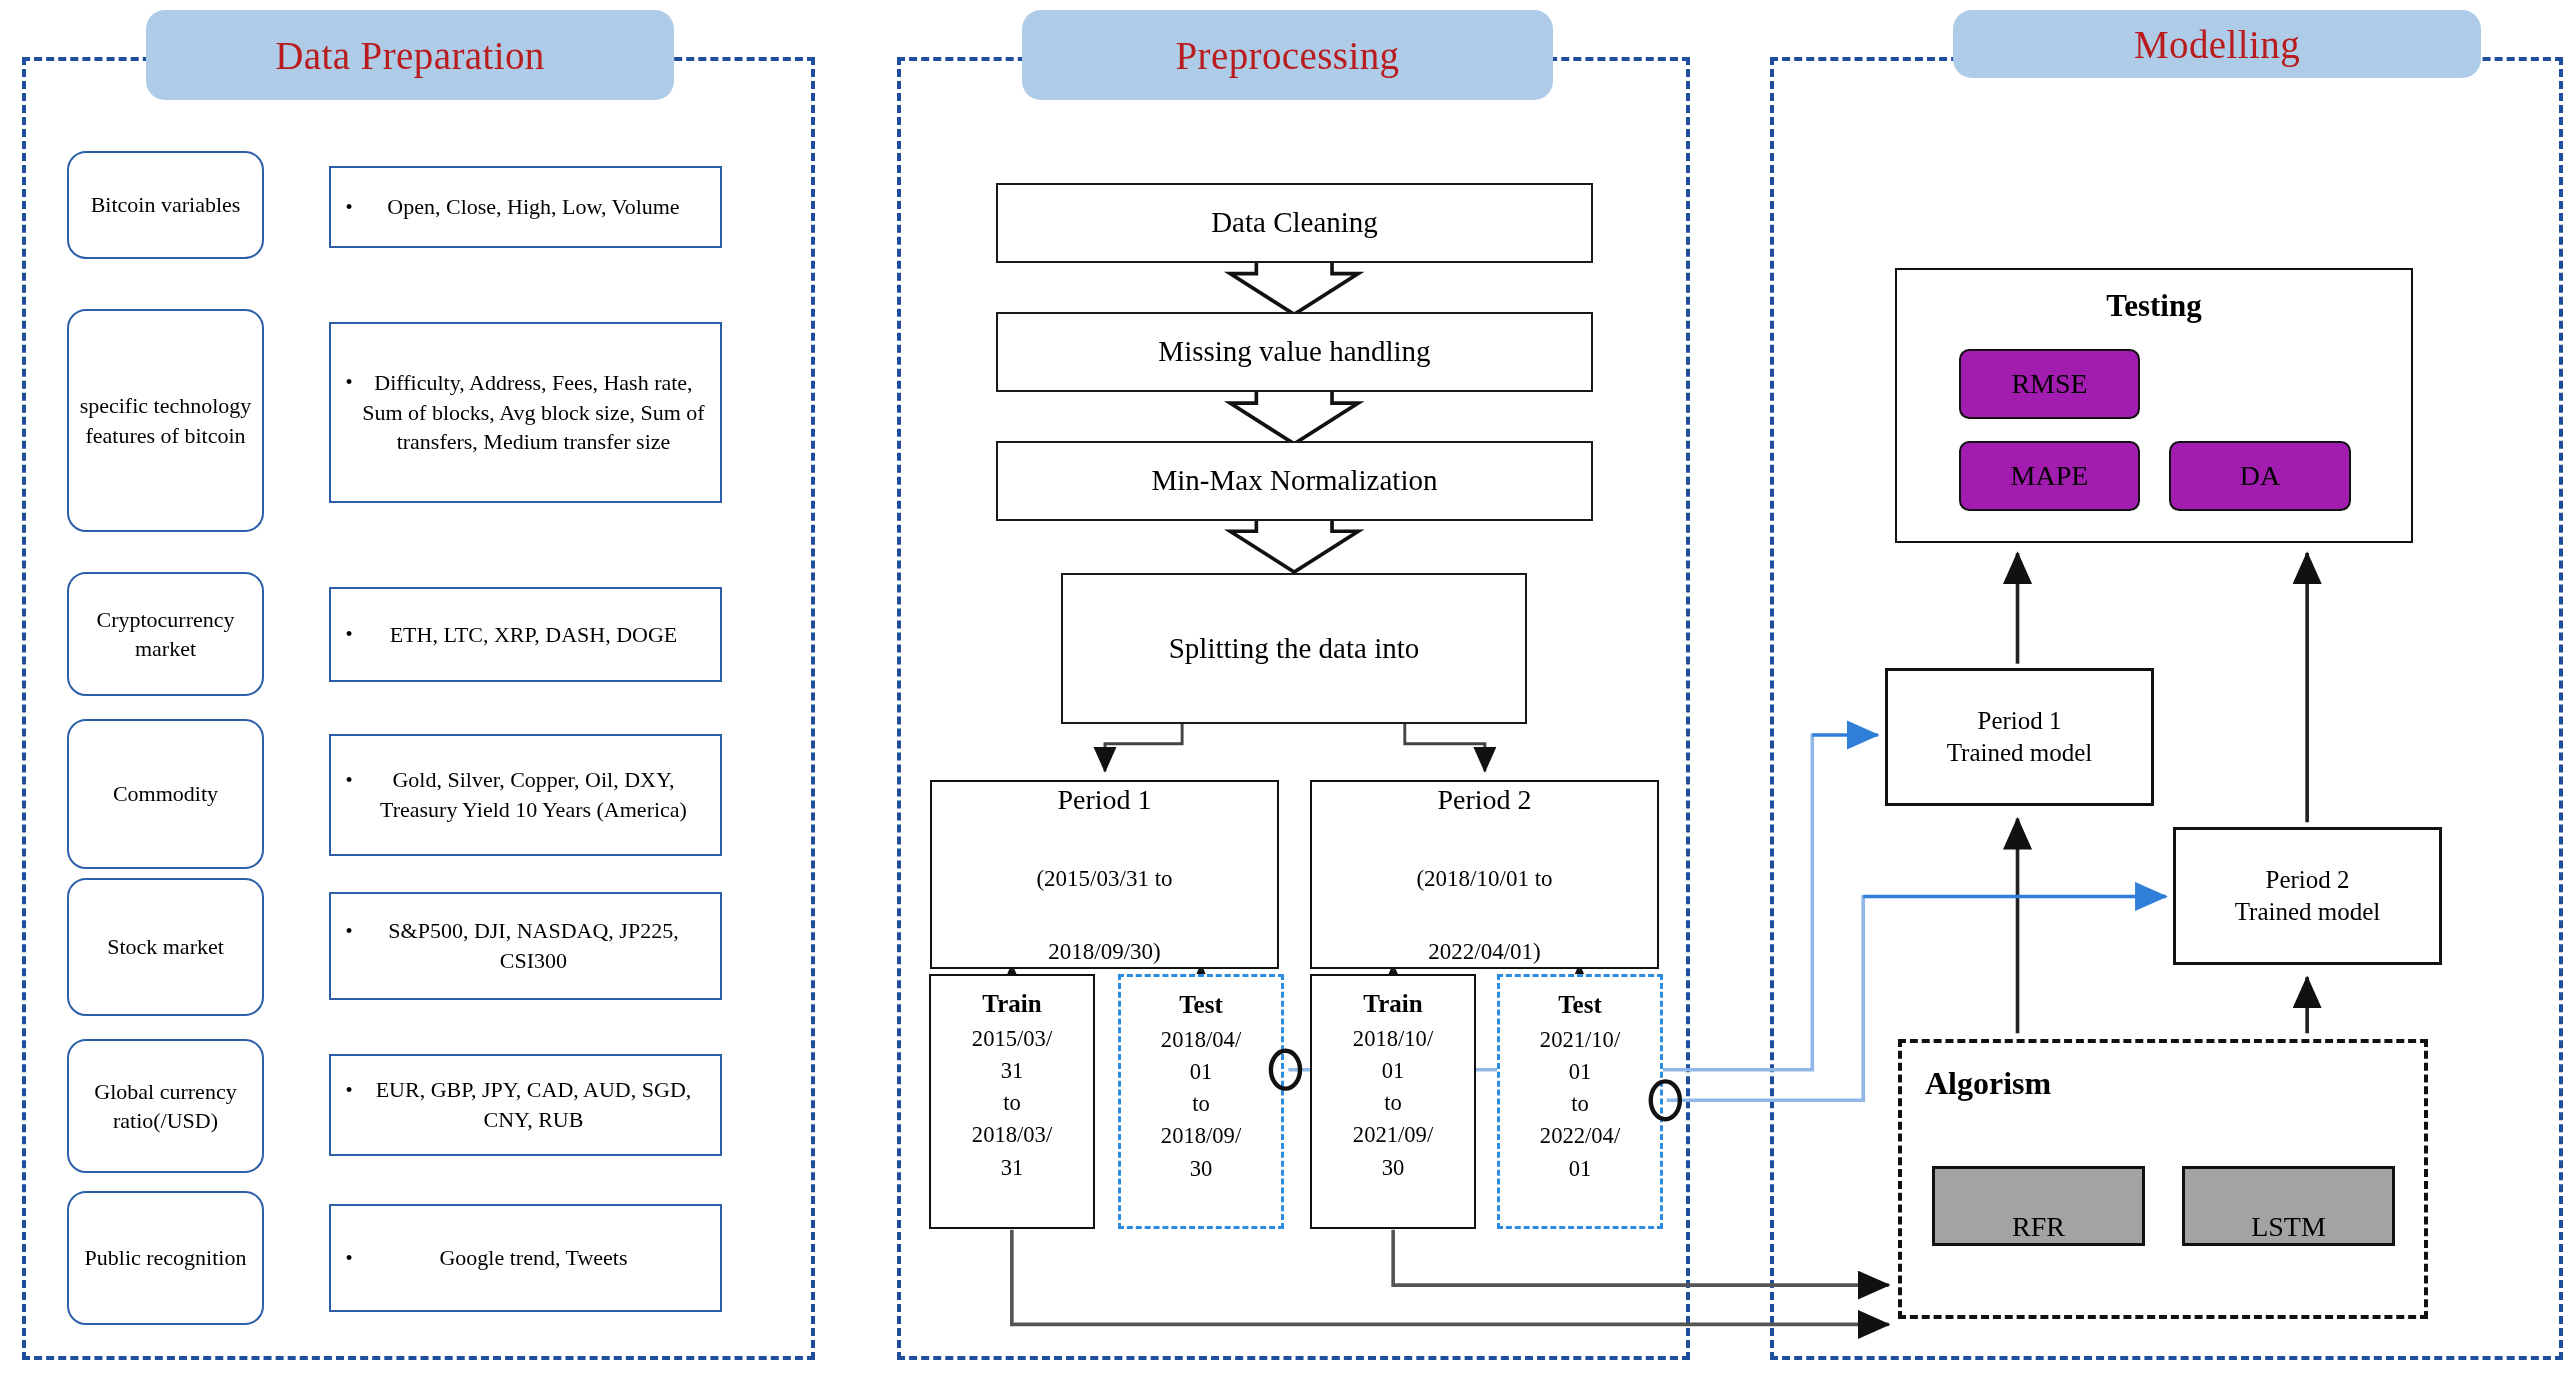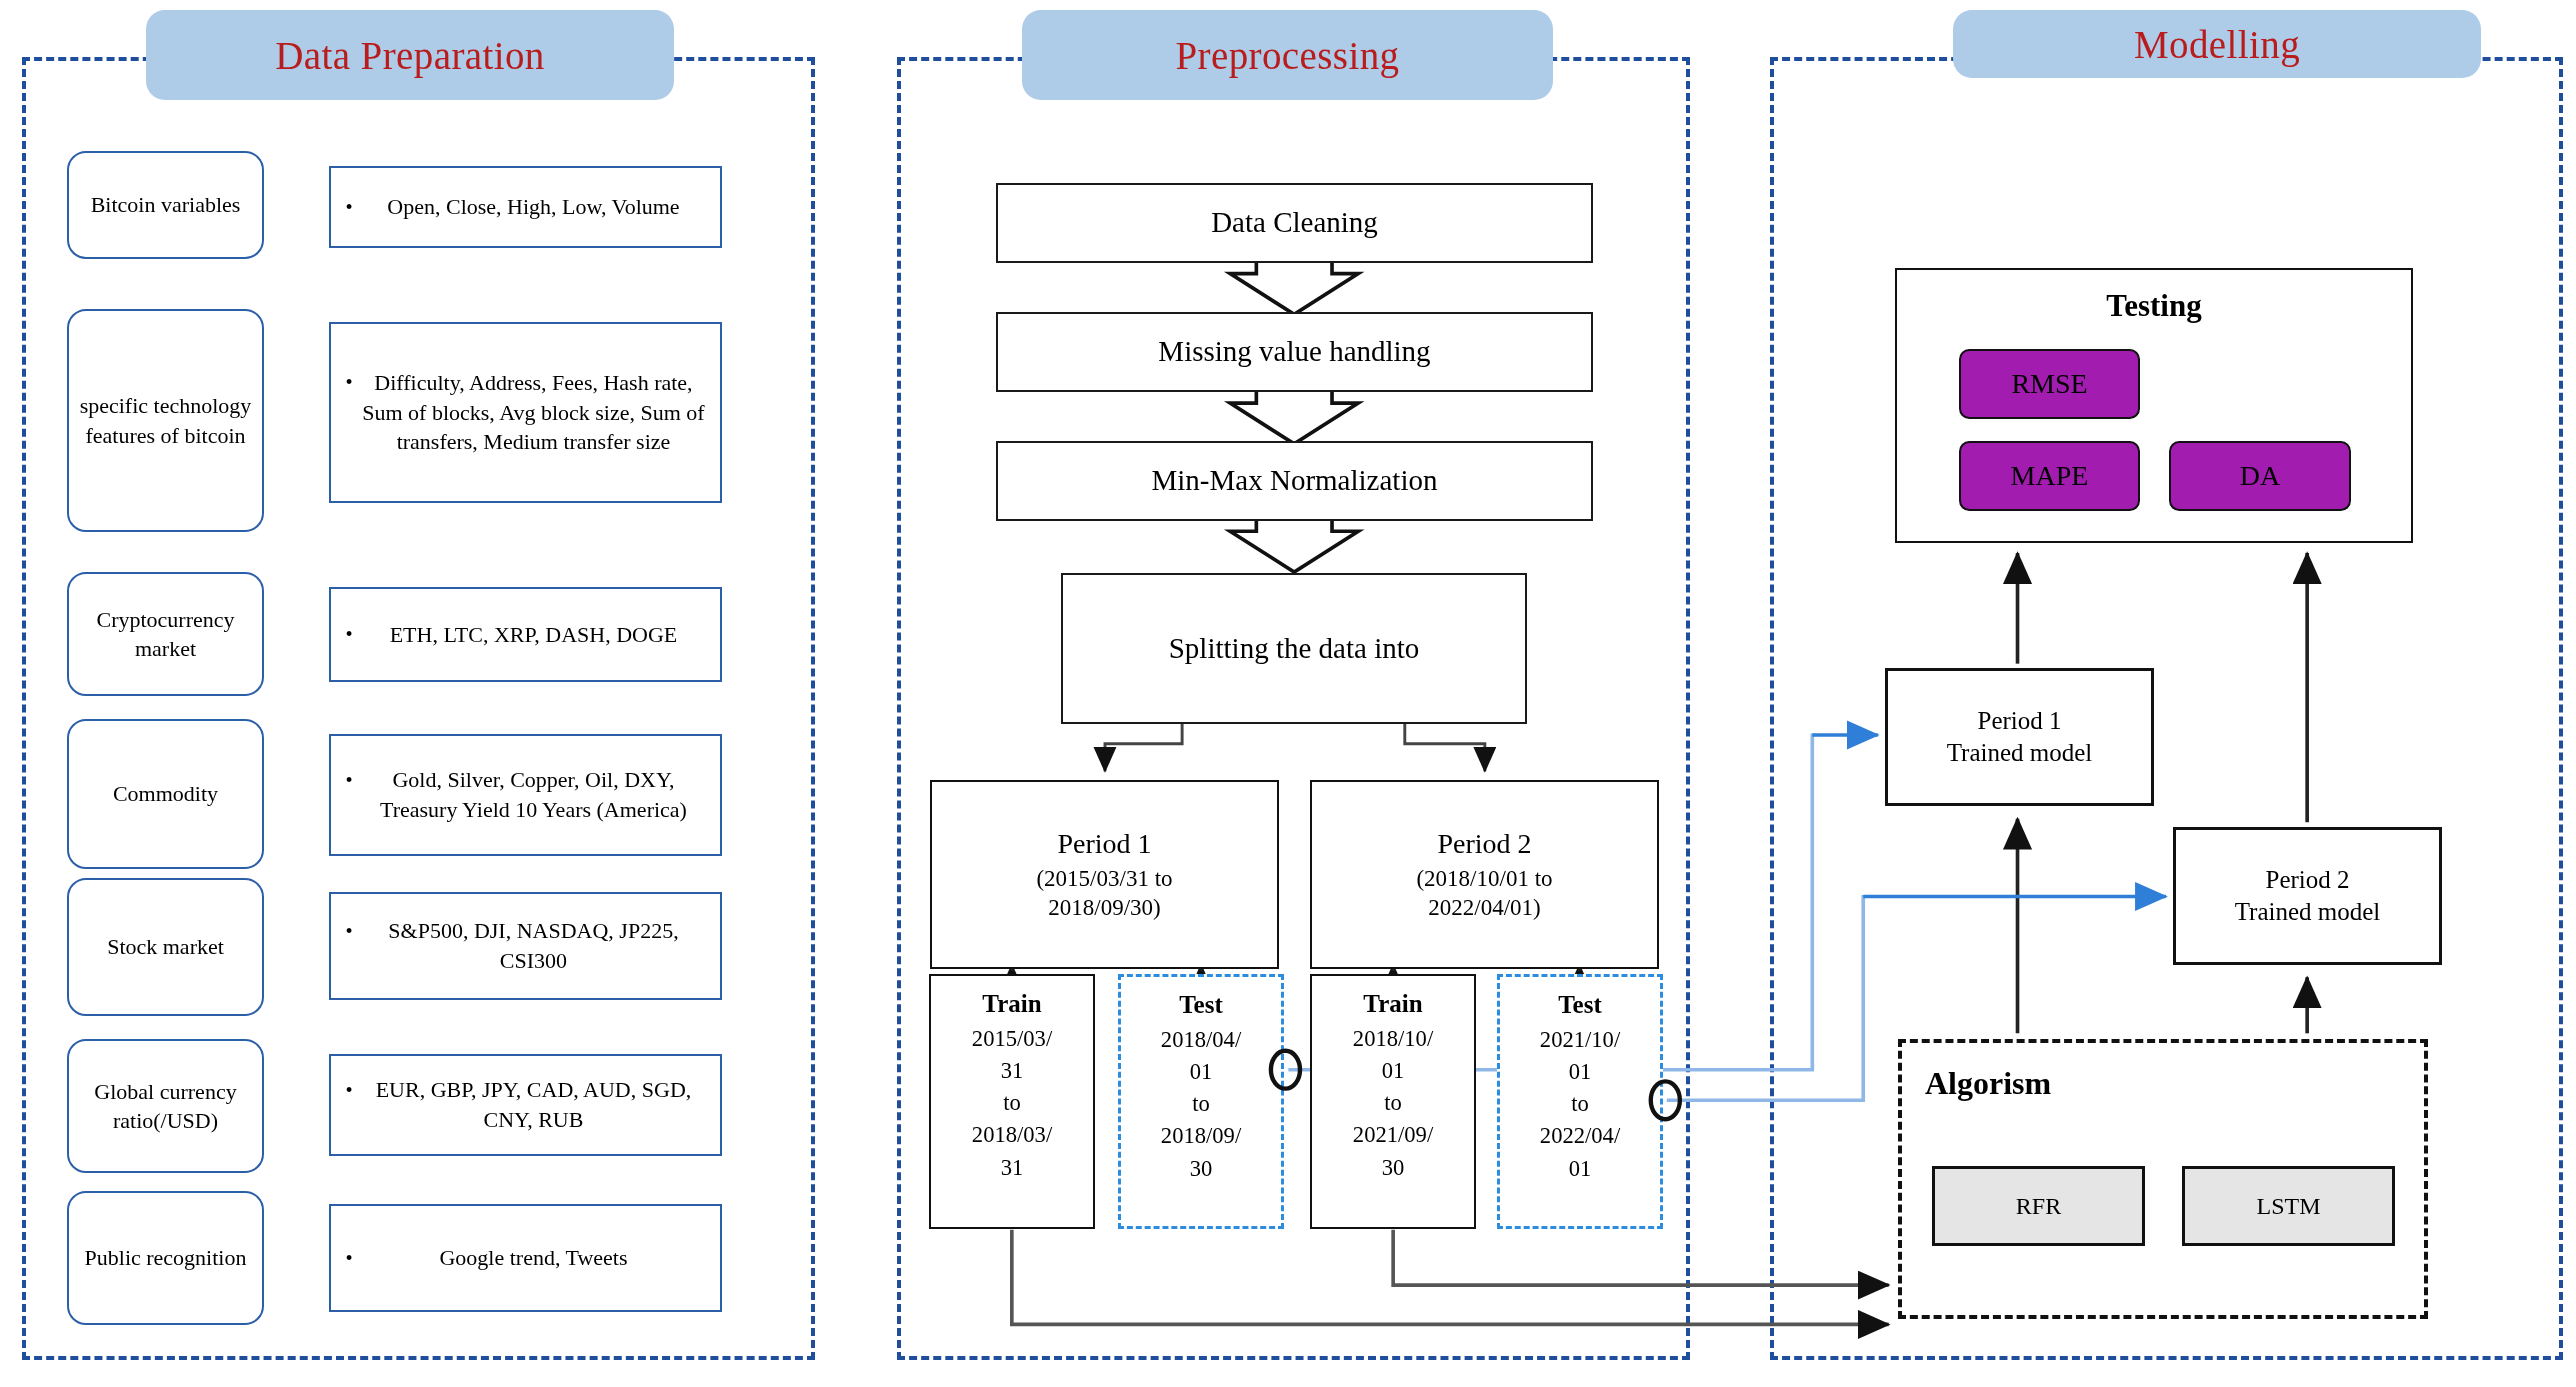--- a/index.html
+++ b/index.html
@@ -60,21 +60,21 @@
 
   .period-box{
     position:absolute;
     border:2.9px solid #111;
     background:#fff;box-sizing:border-box;
     display:flex;flex-direction:column;align-items:center;justify-content:center;
     text-align:center;font-size:25px;line-height:1.25;
     z-index:3;
   }
   .period-title{font-size:28px;margin-bottom:4.4px;}
-  .period-range{font-size:23px;line-height:1.25;}
+  .period-range{font-size:23px;line-height:1.25;margin-top:44px;}
 
   .tt-box{
     position:absolute;
     background:#fff;box-sizing:border-box;
     display:flex;flex-direction:column;align-items:center;justify-content:flex-start;
     text-align:center;font-size:22.6px;line-height:1.42;
     padding-top:10.2px;
     z-index:4;
   }
   .tt-box.train{border:2.9px solid #111;}
@@ -94,22 +94,22 @@
   .model-box{
     position:absolute;border:3.6px solid #111;background:#fff;box-sizing:border-box;
     display:flex;flex-direction:column;align-items:center;justify-content:center;
     text-align:center;font-size:25px;line-height:1.3;z-index:4;
   }
   .algo-box{
     position:absolute;border:4.4px dashed #111;background:#fff;box-sizing:border-box;z-index:3;
   }
   .algo-title{position:absolute;font-weight:bold;font-size:32px;}
   .algo-item{
-    position:absolute;border:3.6px solid #111;background:#e5e5e5;box-sizing:border-box;
-    display:flex;align-items:center;justify-content:center;font-size:24px;z-index:4;
+    position:absolute;border:3.6px solid #111;background:#a3a3a3;box-sizing:border-box;
+    display:flex;align-items:flex-end;justify-content:center;font-size:28px;z-index:4;
   }
 
   svg.layer{position:absolute;left:0;top:0;width:2576px;height:1387px;pointer-events:none;z-index:1;}
   svg.layer.top{z-index:5;}
 </style>
 </head>
 <body>
 
 <div id="root">
 

